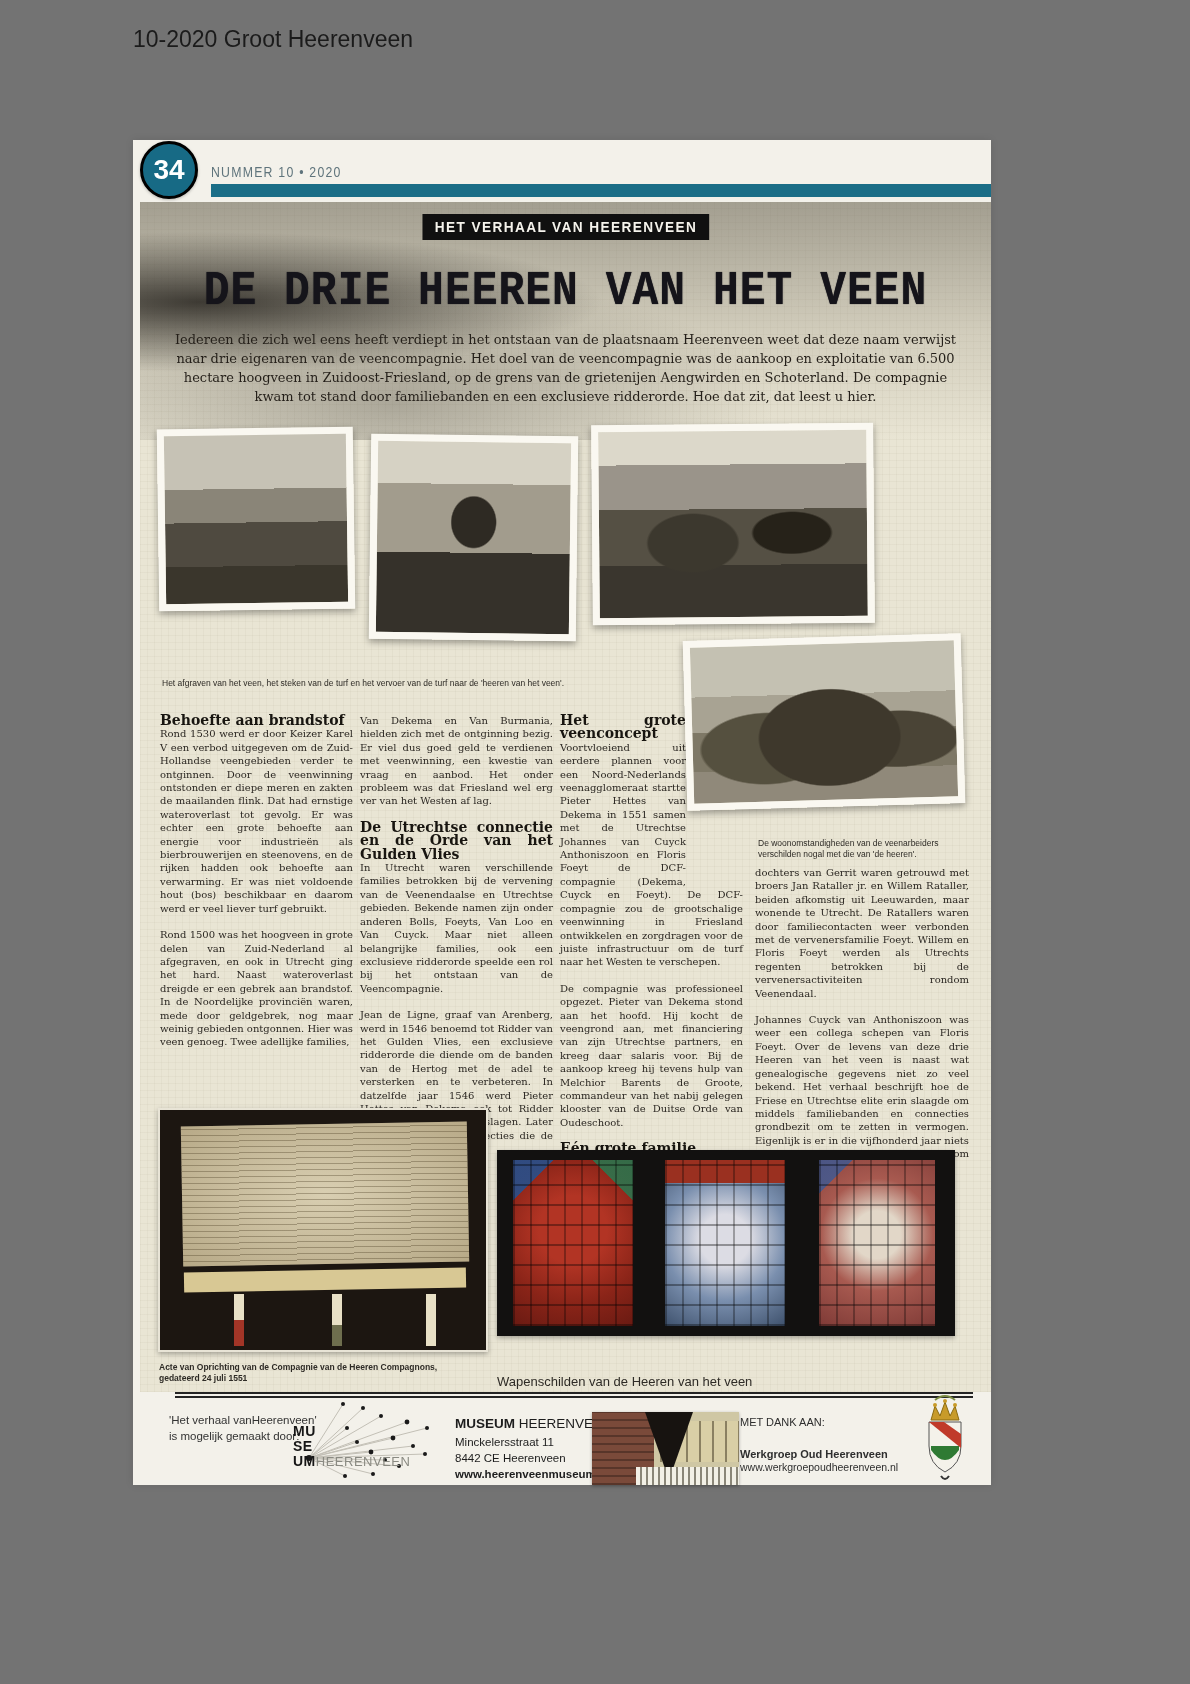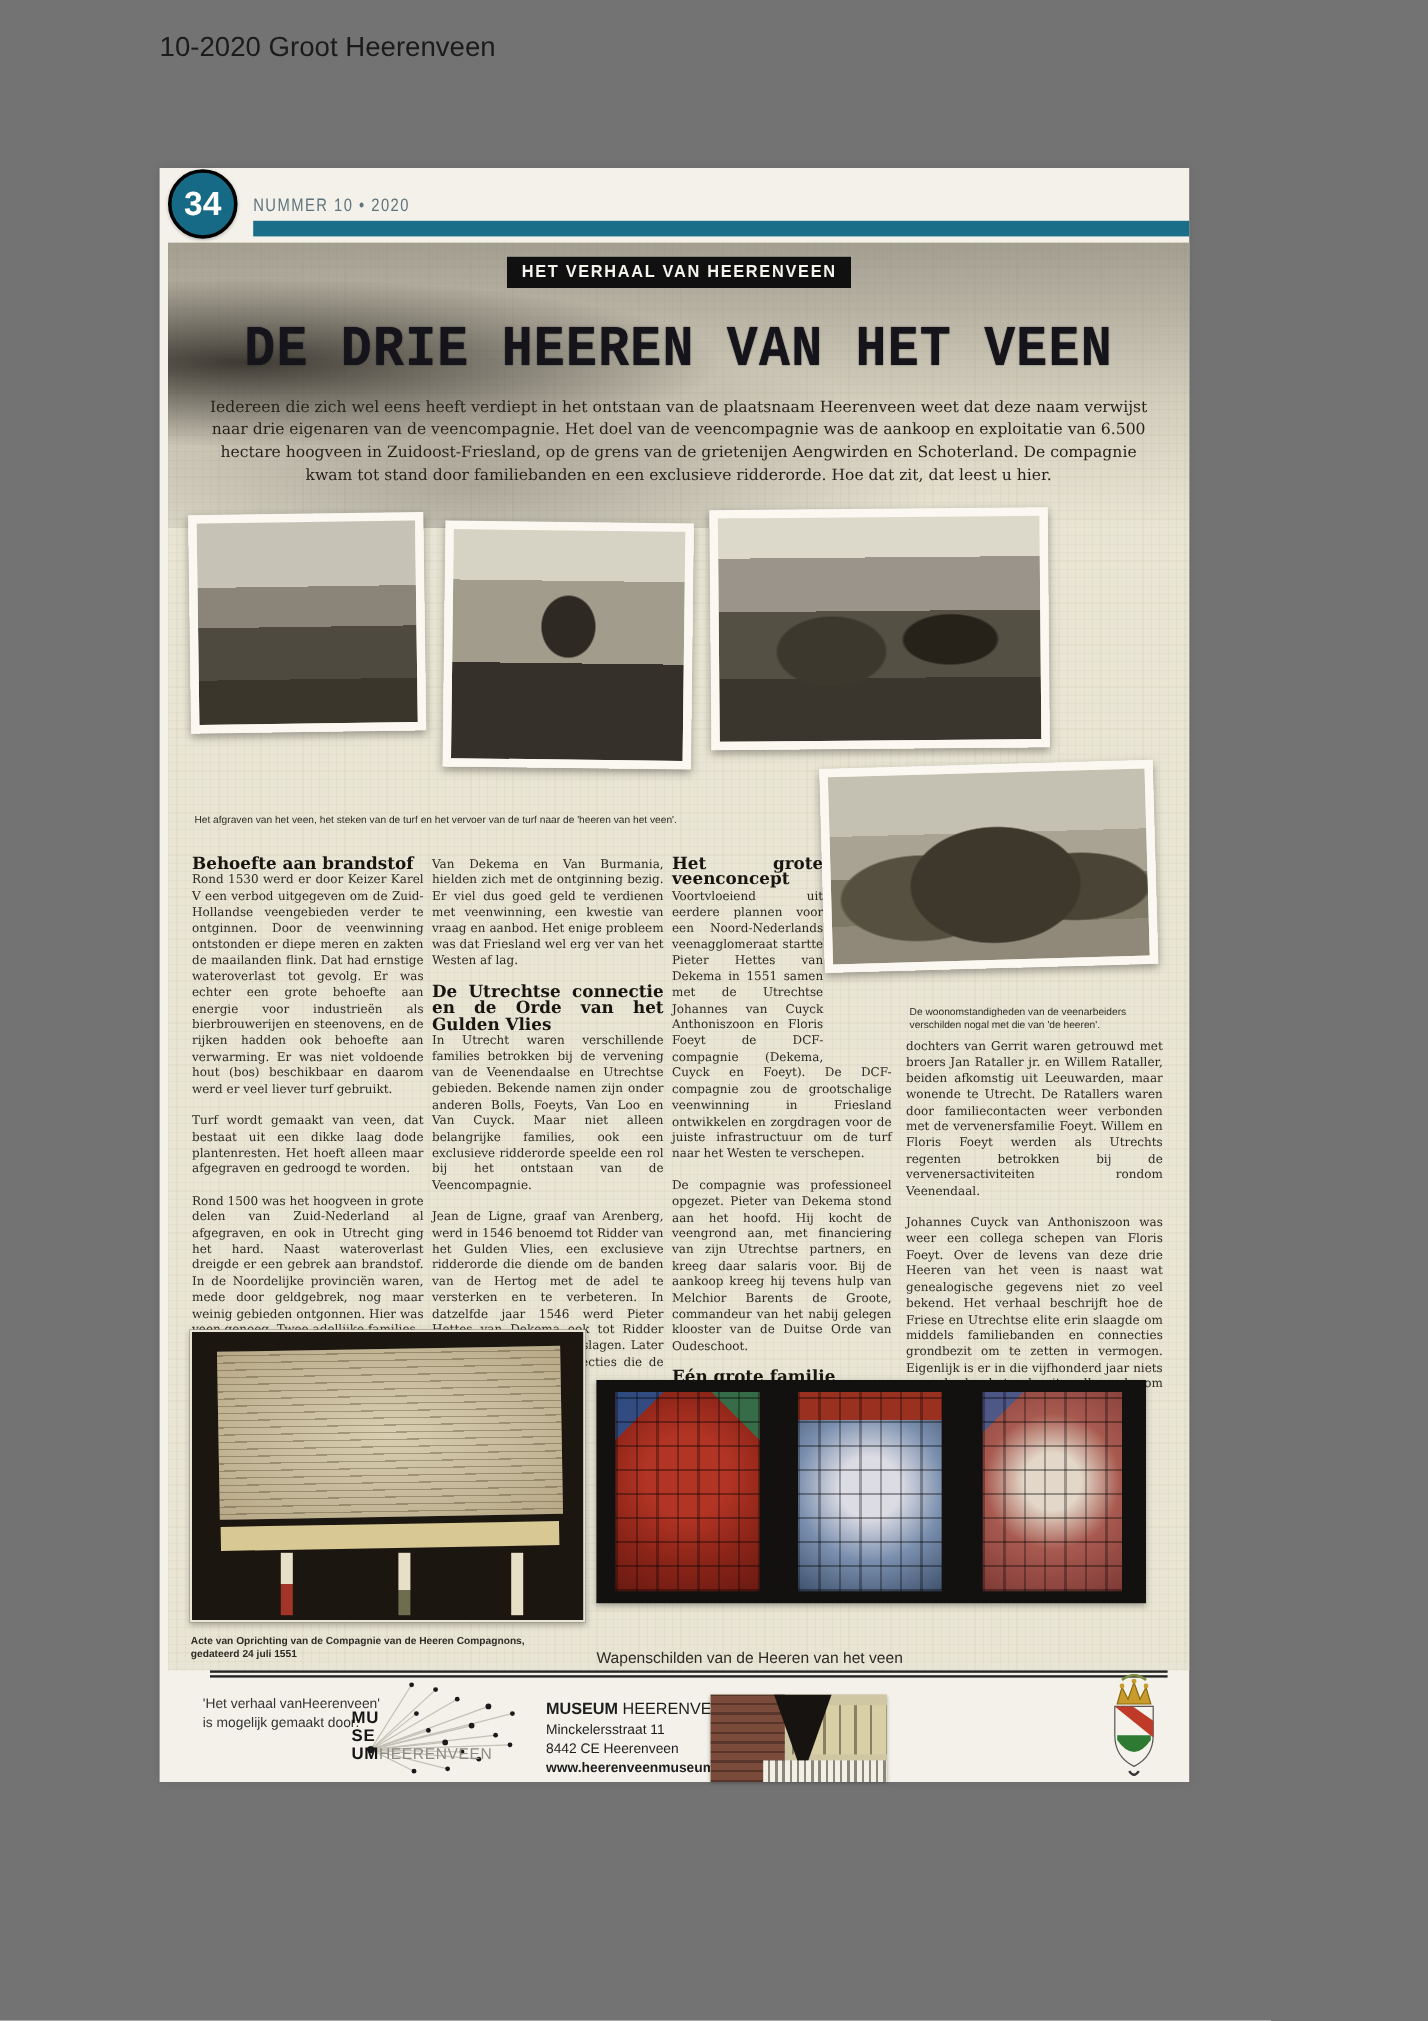--- a/index.html
+++ b/index.html
@@ -172,26 +172,25 @@
       <p class="intro">Iedereen die zich wel eens heeft verdiept in het ontstaan van de plaatsnaam Heerenveen weet dat deze naam verwijst naar drie eigenaren van de veencompagnie. Het doel van de veencompagnie was de aankoop en exploitatie van 6.500 hectare hoogveen in Zuidoost-Friesland, op de grens van de grietenijen Aengwirden en Schoterland. De compagnie kwam tot stand door familiebanden en een exclusieve ridderorde. Hoe dat zit, dat leest u hier.</p>
 
       <div class="photo p1"></div>
       <div class="photo p2"></div>
       <div class="photo p3"></div>
       <div class="strip-caption">Het afgraven van het veen, het steken van de turf en het vervoer van de turf naar de 'heeren van het veen'.</div>
 
       <div class="col col1">
         <h3>Behoefte aan brandstof</h3>
         <p>Rond 1530 werd er door Keizer Karel V een verbod uitgegeven om de Zuid-Hollandse veengebieden verder te ontginnen. Door de veenwinning ontstonden er diepe meren en zakten de maailanden flink. Dat had ernstige wateroverlast tot gevolg. Er was echter een grote behoefte aan energie voor industrieën als bierbrouwerijen en steenovens, en de rijken hadden ook behoefte aan verwarming. Er was niet voldoende hout (bos) beschikbaar en daarom werd er veel liever turf gebruikt.</p>
-        <p>Turf wordt gemaakt van veen, dat bestaat uit een dikke laag dode plantenresten. Het hoeft alleen maar afgegraven en gedroogd te worden.</p>
         <p>Rond 1500 was het hoogveen in grote delen van Zuid-Nederland al afgegraven, en ook in Utrecht ging het hard. Naast wateroverlast dreigde er een gebrek aan brandstof. In de Noordelijke provinciën waren, mede door geldgebrek, nog maar weinig gebieden ontgonnen. Hier was veen genoeg. Twee adellijke families,</p>
       </div>
 
       <div class="col col2">
-        <p>Van Dekema en Van Burmania, hielden zich met de ontginning bezig. Er viel dus goed geld te verdienen met veenwinning, een kwestie van vraag en aanbod. Het enige probleem was dat Friesland wel erg ver van het Westen af lag.</p>
+        <p>Van Dekema en Van Burmania, hielden zich met de ontginning bezig. Er viel dus goed geld te verdienen met veenwinning, een kwestie van vraag en aanbod. Het onder probleem was dat Friesland wel erg ver van het Westen af lag.</p>
         <h3>De Utrechtse connectie en de Orde van het Gulden Vlies</h3>
         <p>In Utrecht waren verschillende families betrokken bij de vervening van de Veenendaalse en Utrechtse gebieden. Bekende namen zijn onder anderen Bolls, Foeyts, Van Loo en Van Cuyck. Maar niet alleen belangrijke families, ook een exclusieve ridderorde speelde een rol bij het ontstaan van de Veencompagnie.</p>
         <p style="margin-bottom:0">Jean de Ligne, graaf van Arenberg, werd in 1546 benoemd tot Ridder van het Gulden Vlies, een exclusieve ridderorde die diende om de banden van de Hertog met de adel te versterken en te verbeteren. In datzelfde jaar 1546 werd Pieter Hettes van Dekema ook tot Ridder van het Gulden Vlies geslagen. Later zal blijken dat de connecties die de Friese adel had met de</p>
         <p class="wrapped">Utrechtse elite, en de connecties via deze orde, essentieel waren voor de vervening van de Noordelijke gebieden.</p>
       </div>
 
       <div class="col col3">
         <div class="hut-spacer"></div>
         <h3>Het grote veenconcept</h3>
         <p>Voortvloeiend uit eerdere plannen voor een Noord-Nederlands veenagglomeraat startte Pieter Hettes van Dekema in 1551 samen met de Utrechtse Johannes van Cuyck Anthoniszoon en Floris Foeyt de DCF-compagnie (Dekema, Cuyck en Foeyt). De DCF-compagnie zou de grootschalige veenwinning in Friesland ontwikkelen en zorgdragen voor de juiste infrastructuur om de turf naar het Westen te verschepen.</p>
@@ -283,20 +282,25 @@
       <div class="murl">www.heerenveenmuseum.nl</div>
     </div>
 
     <div class="museum-photo">
       <div class="mp-brick"></div>
       <div class="mp-bldg"></div>
       <div class="mp-wedge"></div>
       <div class="mp-fence"></div>
     </div>
 
+    <div class="thanks">
+      <div class="tlabel">MET DANK AAN:</div>
+      <div class="tname">Werkgroep Oud Heerenveen</div>
+      <div class="turl">www.werkgroepoudheerenveen.nl</div>
+    </div>
 
     <svg class="crest" width="48" height="94" viewBox="0 0 48 94">
       <path d="M14 10 q10 -8 20 0" stroke="#7a8a40" stroke-width="2" fill="none"></path>
       <path d="M10 30 L14 16 L19 26 L24 12 L29 26 L34 16 L38 30 Z" fill="#c89b2a" stroke="#8a6a10" stroke-width="1"></path>
       <circle cx="14" cy="15" r="2" fill="#c89b2a"></circle>
         <circle cx="24" cy="11" r="2" fill="#c89b2a"></circle>
         <circle cx="34" cy="15" r="2" fill="#c89b2a"></circle>
       <path d="M8 32 h32 v24 q0 18 -16 26 q-16 -8 -16 -26 Z" fill="#f4f2ea" stroke="#555" stroke-width="1"></path>
       <path d="M8 32 L40 58 L40 44 L23 32 Z" fill="#c03a2a"></path>
       <path d="M10 60 q14 20 28 0 v-4 h-28 Z" fill="#2f7a33"></path>

